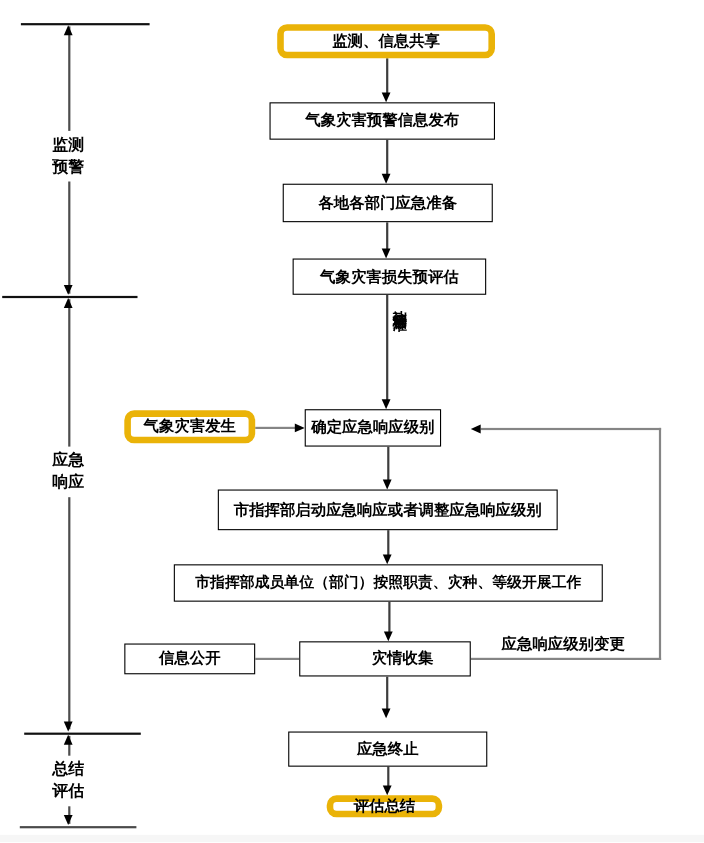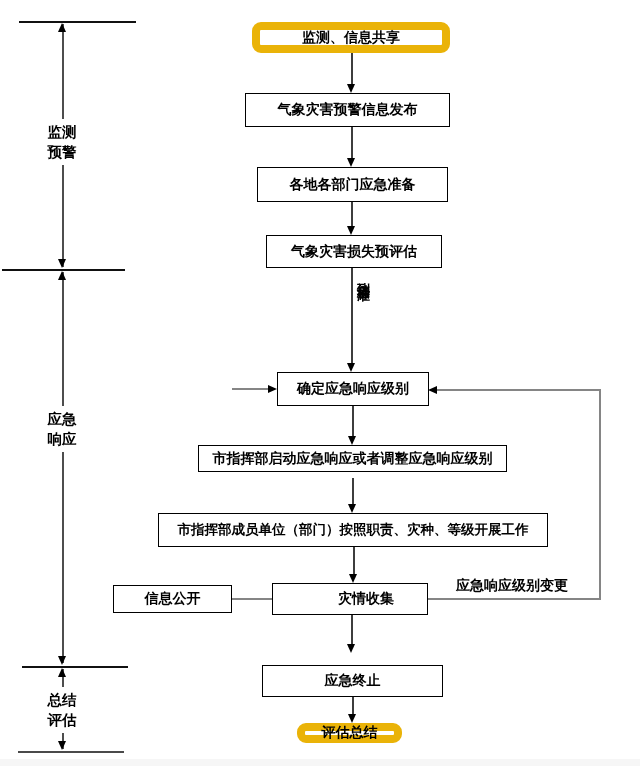--- a/index.html
+++ b/index.html
@@ -8,27 +8,27 @@
     font-family:"Liberation Sans","DejaVu Sans",sans-serif;color:#000;
   }
   
   .node{
     position:absolute;box-sizing:border-box;background:#fff;
     border:1.5px solid #000;
     display:flex;align-items:center;justify-content:center;
     font-size:14px;font-weight:bold;text-align:center;white-space:nowrap;
     z-index:3;
   }
-  .node.rounded{border:8px solid #eab308;border-radius:9px;}
+  .node.rounded{border:6px solid #eab308;border-radius:9px;}
   #n1 {left:252px;top:22px; width:198px;height:31px;}
   #n2 {left:245px;top:93px; width:205px;height:34px;font-family:Liberation Mono, monospace;}
   #n3 {left:257px;top:167px;width:191px;height:35px;}
   #n4 {left:266px;top:235px;width:176px;height:33px;}
-  #n5 {left:277px;top:372px;width:152px;height:34px;font-family:Liberation Serif, serif;}
-  #n6 {left:198px;top:445px;width:309px;height:27px;}
+  #n5 {left:277px;top:372px;width:124px;height:34px;font-family:Liberation Serif, serif;}
+  #n6 {left:198px;top:445px;width:309px;height:37px;}
   #n7 {left:158px;top:513px;width:390px;height:34px;font-size:13.5px;}
   #n8 {left:272px;top:583px;width:156px;height:32px;padding-left:32px;}
   #n9 {left:262px;top:653px;width:181px;height:32px;margin-top:12px;}
   #n10{left:297px;top:723px;width:105px;height:20px;}
   #side-disaster{left:113px;top:373px;width:119px;height:30px;}
   #side-info    {left:113px;top:585px;width:119px;height:28px;}
   
   .vline{position:absolute;width:1.5px;background:#3d3d3d;z-index:1;}
   .hline{position:absolute;height:1.5px;background:#3d3d3d;z-index:1;}
   .gray{background:#858585;height:2px;}
@@ -134,20 +134,21 @@
   <div id="n2" class="node">气象灾害预警信息发布</div>
   <div id="n3" class="node">各地各部门应急准备</div>
   <div id="n4" class="node">气象灾害损失预评估</div>
   <div id="n5" class="node">确定应急响应级别</div>
   <div id="n6" class="node">市指挥部启动应急响应或者调整应急响应级别</div>
   <div id="n7" class="node">市指挥部成员单位（部门）按照职责、灾种、等级开展工作</div>
   <div id="n8" class="node">灾情收集</div>
   <div id="n9" class="node">应急终止</div>
   <div id="n10" class="node rounded">评估总结</div>
 
+  <div id="side-disaster" class="node rounded">气象灾害发生</div>
   <div id="side-info" class="node">信息公开</div>
 
   <div id="a1" class="vline"></div>
     <div id="a1h" class="head-down"></div>
   <div id="a2" class="vline"></div>
     <div id="a2h" class="head-down"></div>
   <div id="a3" class="vline"></div>
     <div id="a3h" class="head-down"></div>
   <div id="a4" class="vline"></div>
     <div id="a4h" class="head-down"></div>

